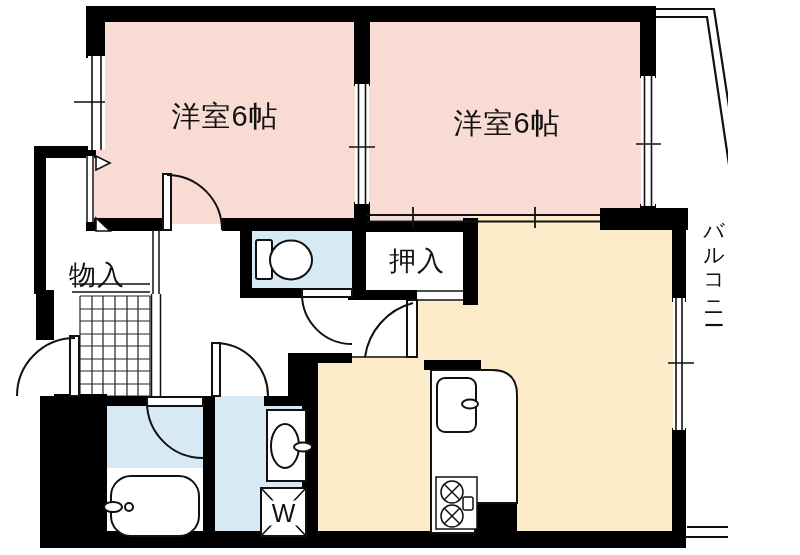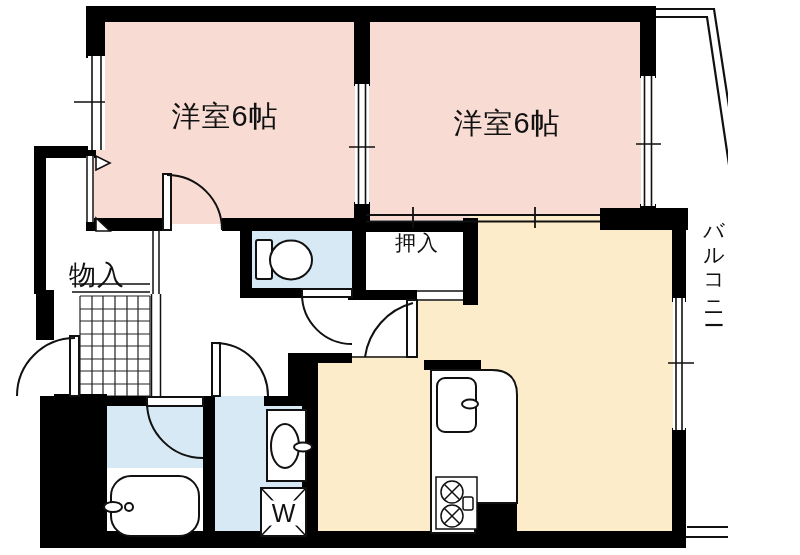--- a/index.html
+++ b/index.html
@@ -16,21 +16,21 @@
     transform:translate(-50%,-50%);
     color:#111111;
     white-space:nowrap;
     font-weight:500;
     letter-spacing:1px;
     user-select:none;
   }
   #lbl-bedroom1{left:225px;top:117px;font-size:29px;}
   #lbl-bedroom2{left:507px;top:124px;font-size:29px;}
   #lbl-ldk{left:581px;top:383px;font-size:30px;letter-spacing:0.5px;}
-  #lbl-closet{left:417px;top:243px;font-size:21px;}
+  #lbl-closet{left:417px;top:261px;font-size:27px;}
   #lbl-storage{left:97px;top:275px;font-size:27px;}
   #lbl-balcony{
     left:714px;top:262px;font-size:21px;
     writing-mode:vertical-rl;letter-spacing:3px;font-weight:400;
   }
   #lbl-washer{
     left:284px;top:513px;font-size:25px;font-weight:500;
     background:#ffffff;padding:0 2px;line-height:1;
   }
 </style>

